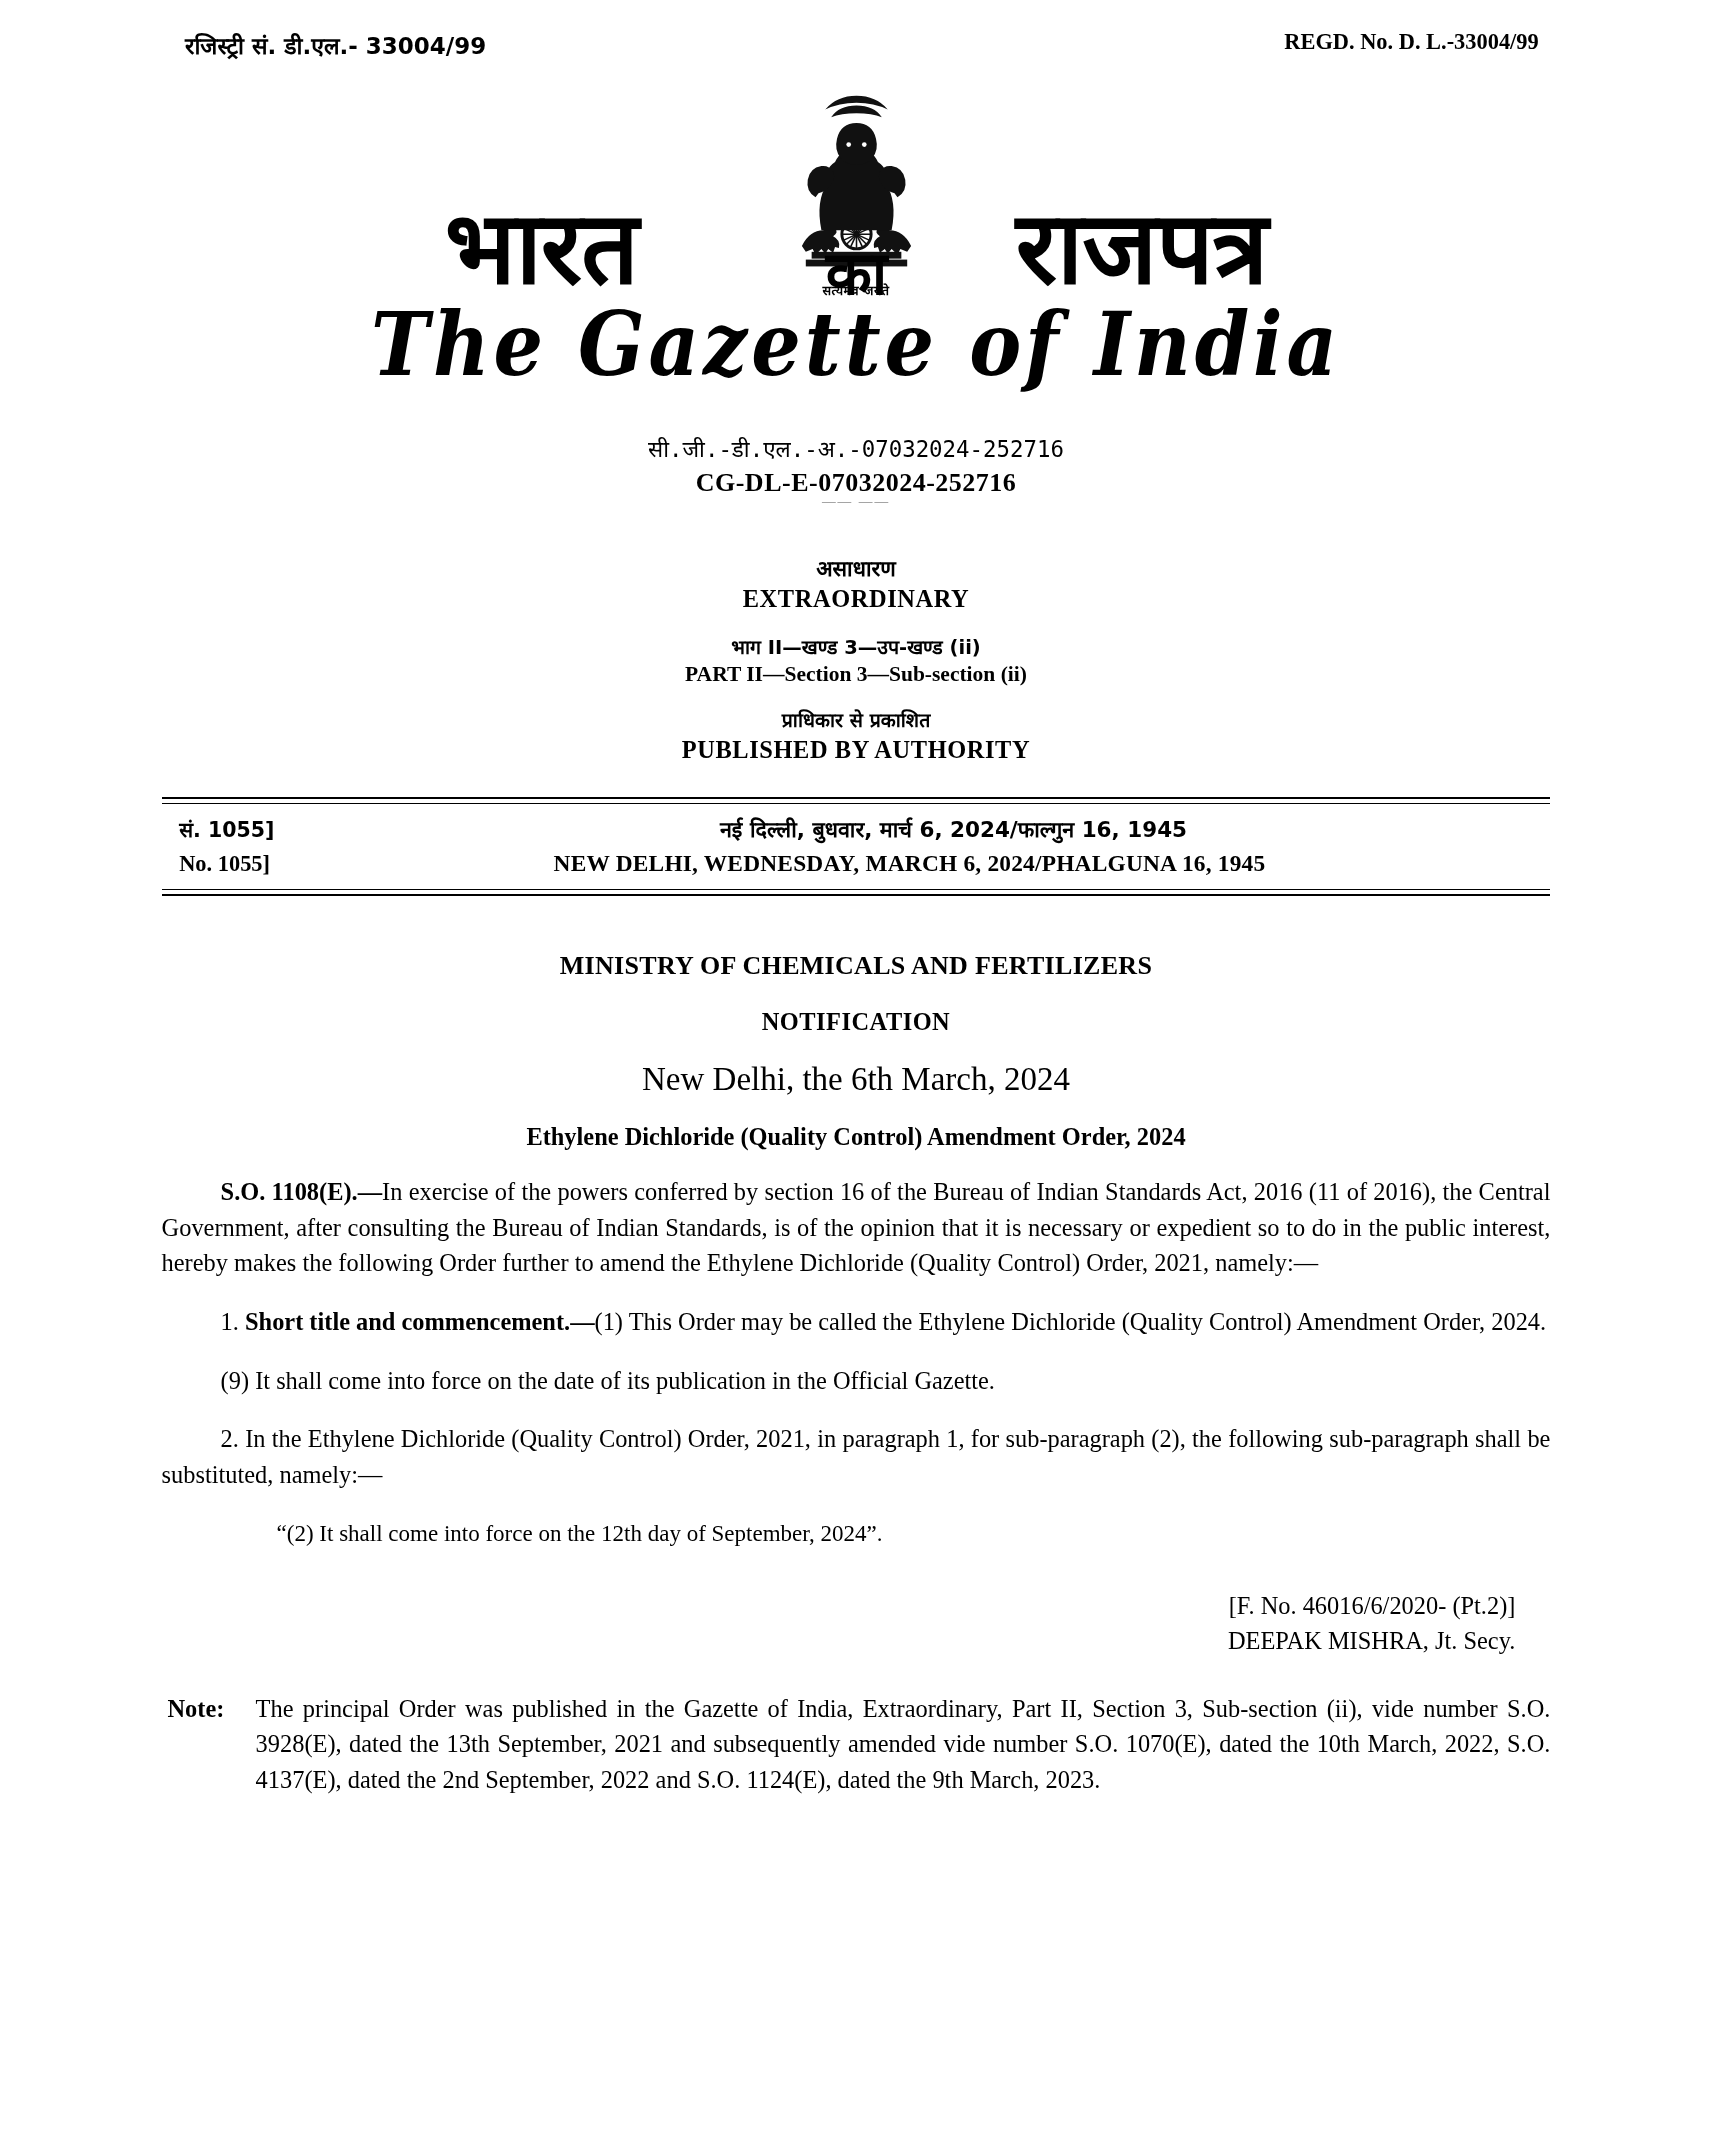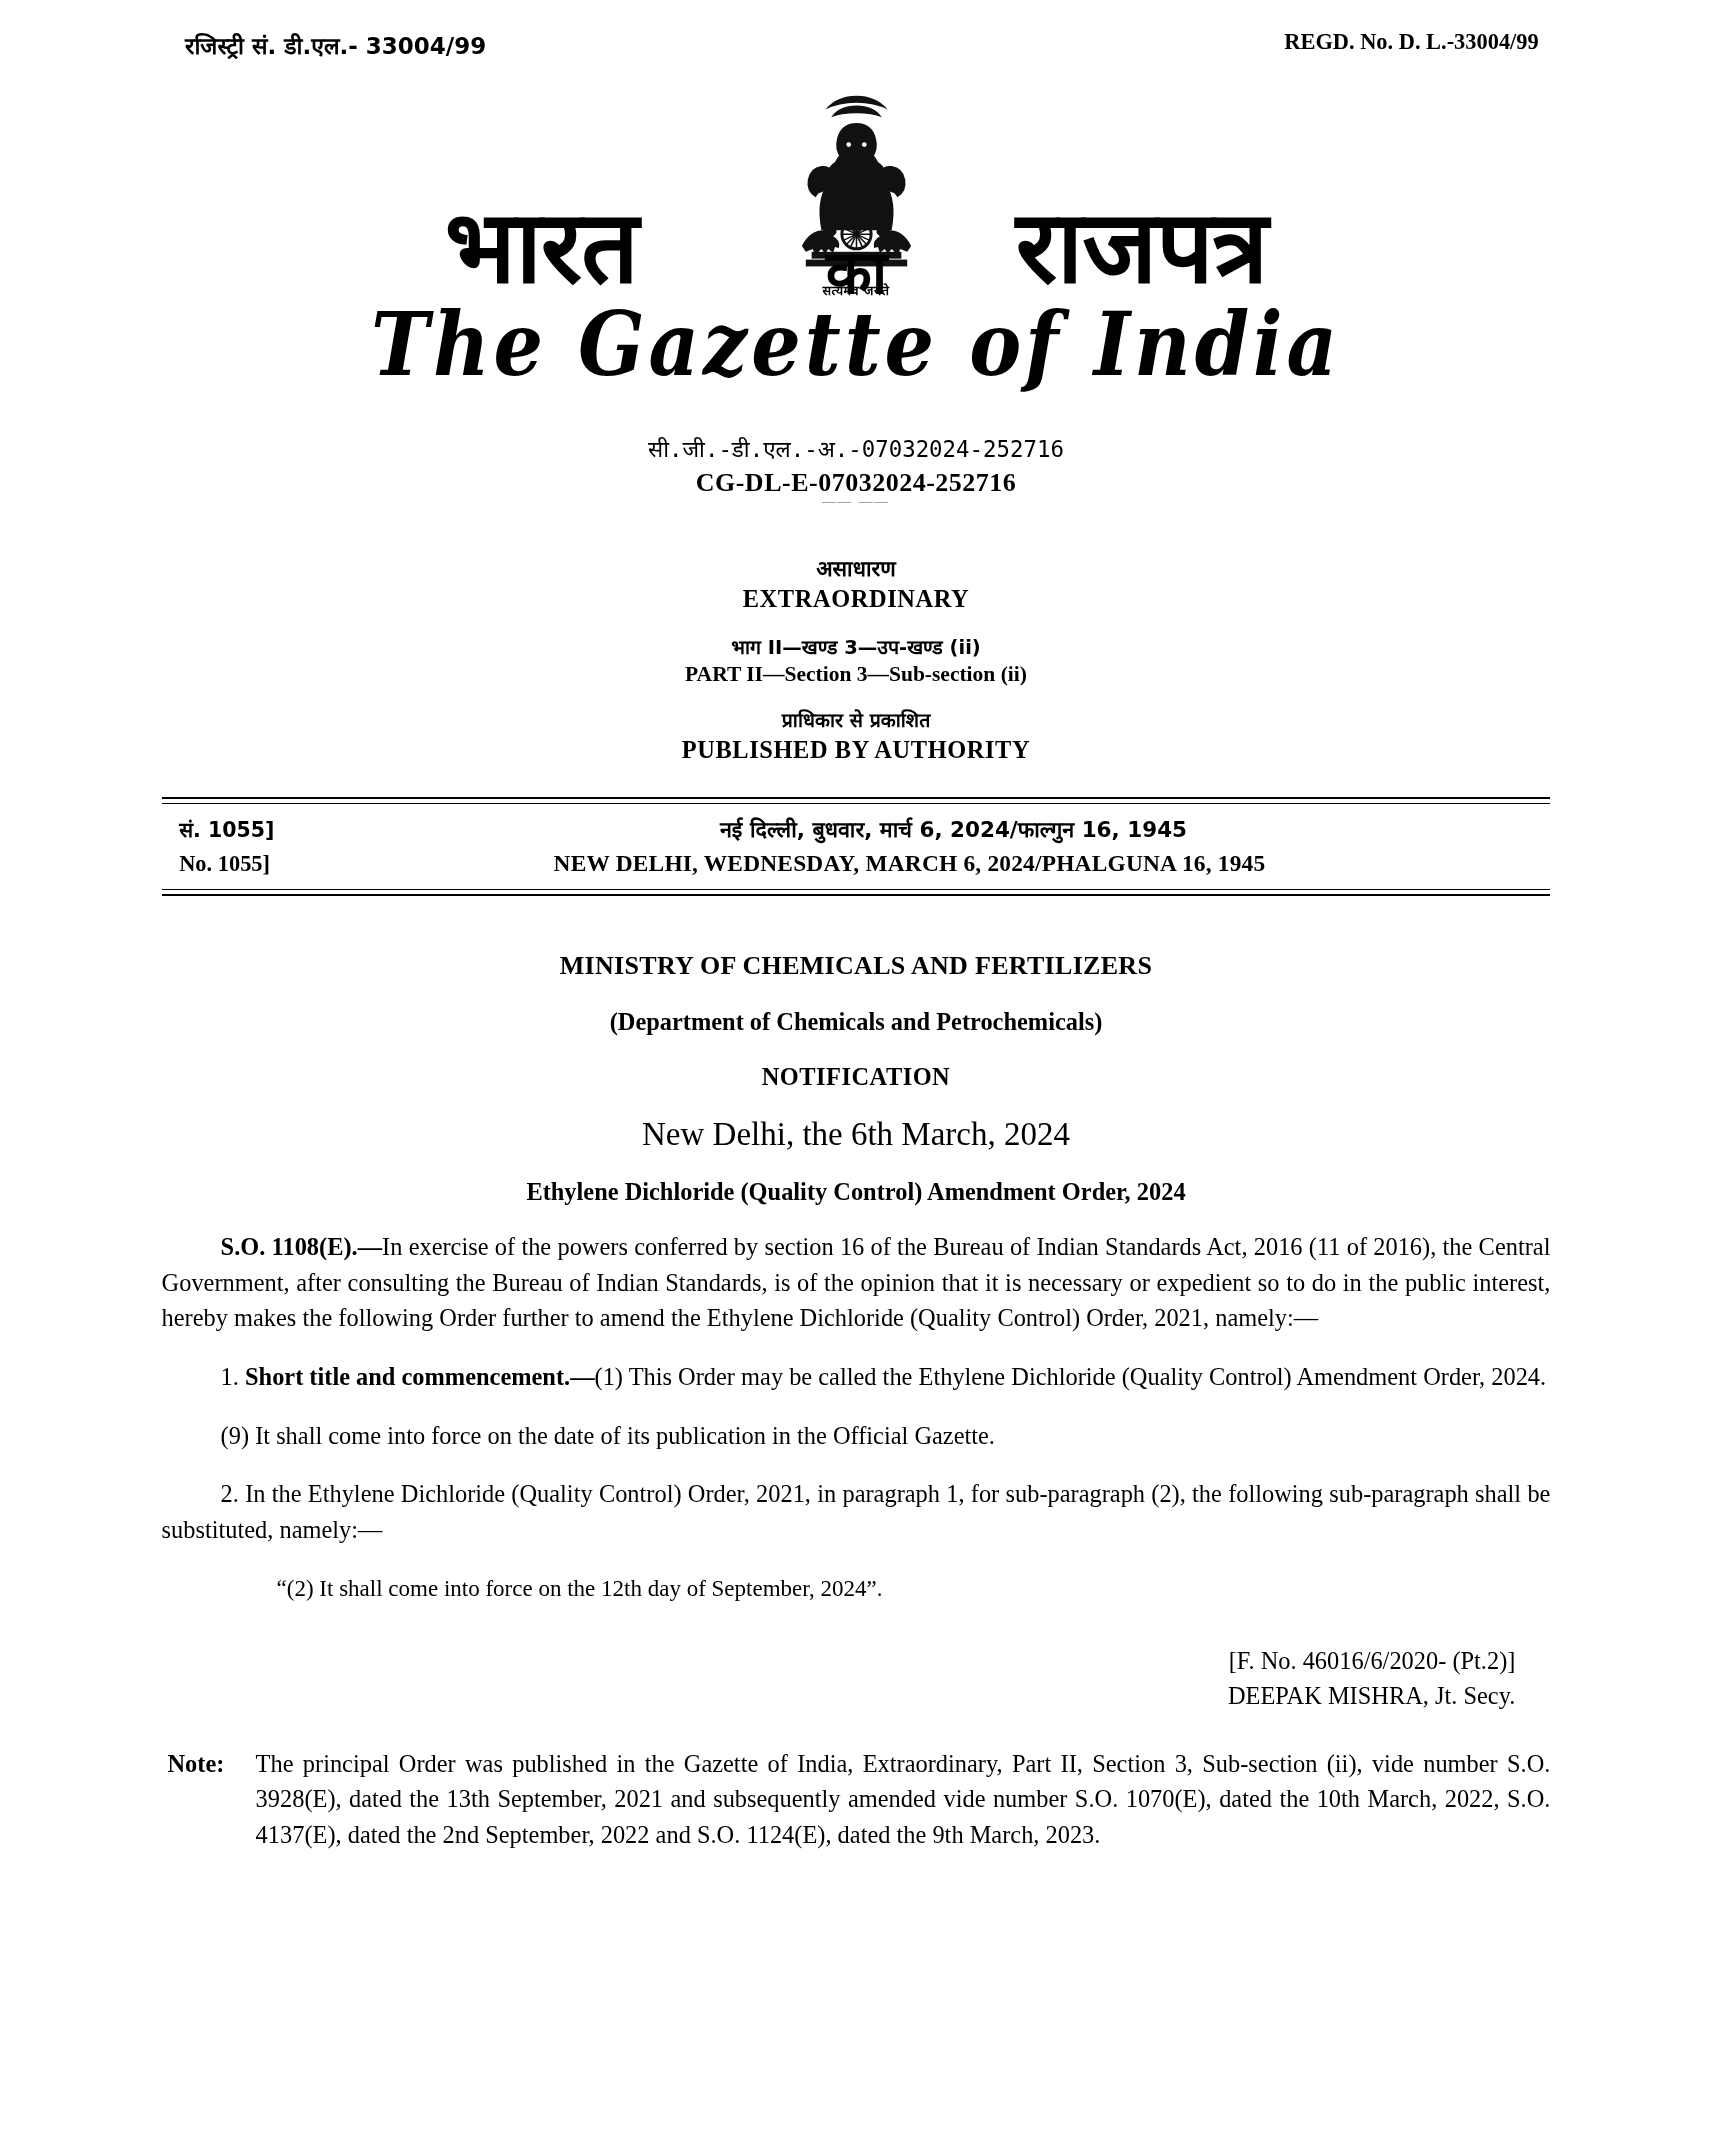--- a/index.html
+++ b/index.html
@@ -67,21 +67,21 @@
   .emblem svg { display: block; margin: 0 auto; }
   .satyamev {
     font-family: "DejaVu Sans", sans-serif;
     font-size: 12.7px;
     font-weight: bold;
     letter-spacing: 0.5px;
     margin-top: -2px;
   }
   .hindi-title {
     position: relative;
-    font-family: Liberation Serif, serif;
+    font-family: Liberation Sans, sans-serif;
     font-weight: bold;
     font-size: 101px;
     line-height: 1.05;
     letter-spacing: -1px;
     display: flex;
     justify-content: center;
     align-items: flex-end;
     gap: 8px;
     height: 205px;
   }
@@ -397,21 +397,20 @@
         <div class="issue-row second">
           <div class="issue-no en">No. 1055]</div>
           <div class="issue-txt en">NEW DELHI, WEDNESDAY, MARCH 6, 2024/PHALGUNA 16, 1945</div>
         </div>
       </div>
       <div class="rule-bot"></div>
     </div>
 
     <div class="body-wrap">
       <h1 class="ministry">MINISTRY OF CHEMICALS AND FERTILIZERS</h1>
-      <h2 class="dept">(Department of Chemicals and Petrochemicals)</h2>
       <h3 class="notif">NOTIFICATION</h3>
       <div class="place-date">New Delhi, the 6th March, 2024</div>
       <h4 class="order-title">Ethylene Dichloride (Quality Control) Amendment Order, 2024</h4>
 
       <p class="para"><span class="indent"></span><b>S.O. 1108(E).—</b><span>In exercise of the powers conferred by section 16 of the Bureau of Indian Standards Act, 2016 (11 of 2016), the Central Government, after consulting the Bureau of Indian Standards, is of the opinion that it is necessary or expedient so to do in the public interest, hereby makes the following Order further to amend the Ethylene Dichloride (Quality Control) Order, 2021, namely:—</span></p>
 
       <p class="para sub"><span class="indent"></span><span>1.</span> <b>Short title and commencement.—</b><span>(1) This Order may be called the Ethylene Dichloride (Quality Control) Amendment Order, 2024.</span></p>
 
       <p class="para sub"><span class="indent"></span><span>(9) It shall come into force on the date of its publication in the Official Gazette.</span></p>
 

